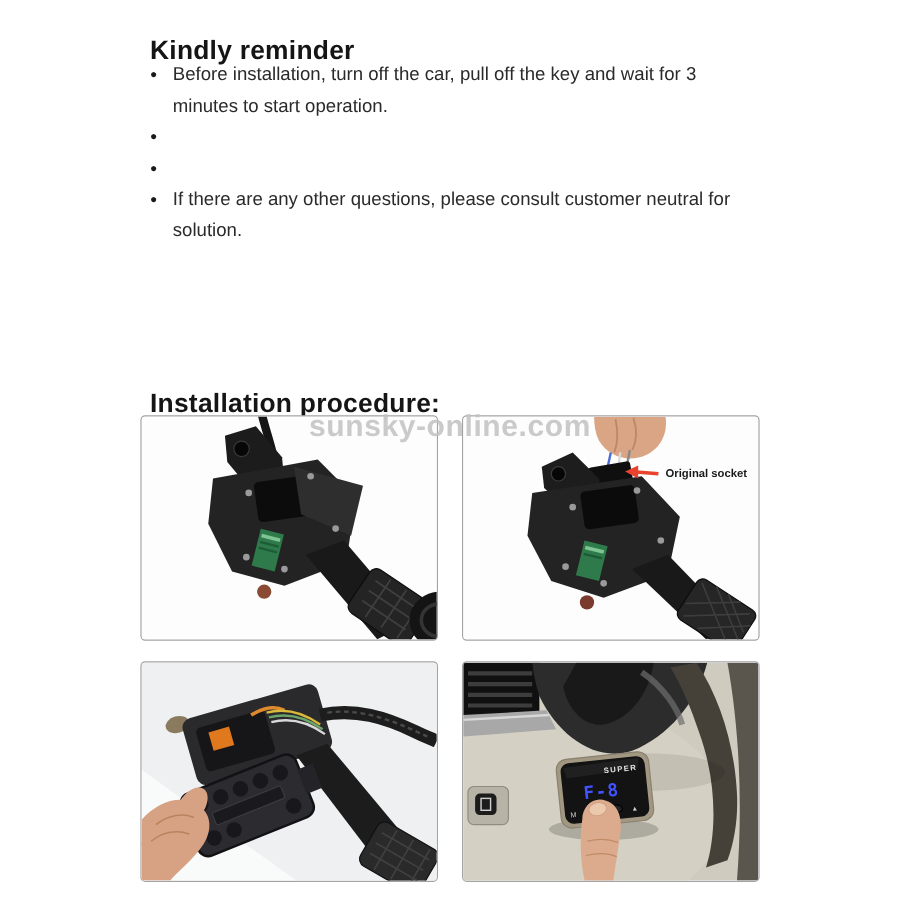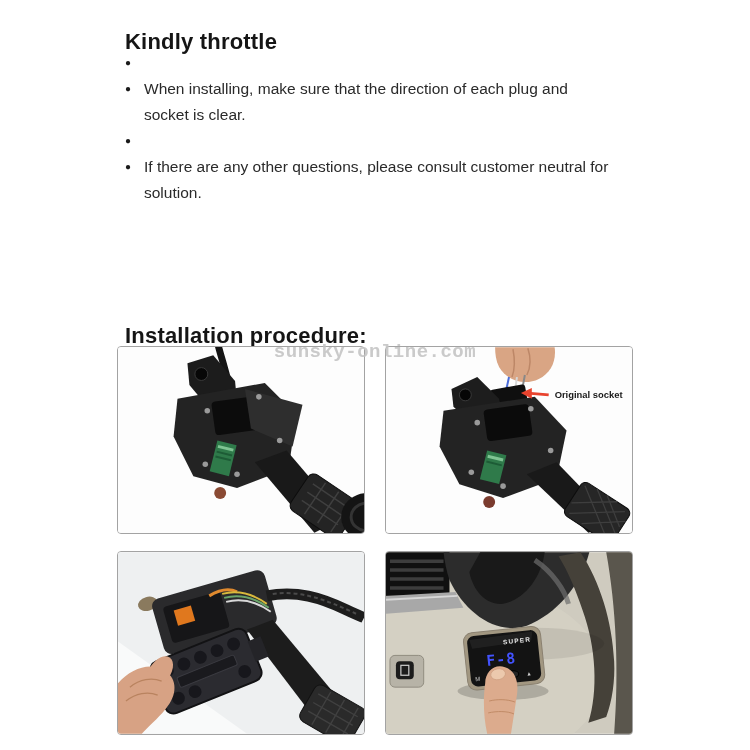--- a/index.html
+++ b/index.html
@@ -23,39 +23,39 @@
     position:absolute;border:1px solid #a3a3a3;border-radius:4px;overflow:hidden;
     background:#fff;box-sizing:border-box;
   }
   #photo1{left:117px;top:346px;width:248px;height:188px;}
   #photo2{left:385px;top:346px;width:248px;height:188px;text-decoration:underline;}
   #photo3{left:117px;top:551px;width:248px;height:184px;}
   #photo4{left:385px;top:551px;width:248px;height:184px;}
   .photo svg{display:block;width:100%;height:100%;}
   .watermark{
     position:absolute;left:0;top:341px;width:750px;text-align:center;z-index:5;
-    font-size:19px;font-weight:700;color:rgba(193,193,193,0.85);
-    letter-spacing:0.5px;pointer-events:none;font-family:Liberation Mono, monospace;
+    font-size:25px;font-weight:700;color:rgba(193,193,193,0.85);
+    letter-spacing:0.5px;pointer-events:none;
   }
   svg text{font-family:"Liberation Sans", sans-serif;}
   .seg{font-family:"DejaVu Sans Mono", monospace;font-weight:700;letter-spacing:1px;}
 </style>
 </head>
 <body>
 
-<h1 class="h1" id="kindly-title">Kindly throttle</h1>
+<h1 class="h1" id="kindly-title">Kindly reminder</h1>
 
 <ul class="bullets">
   <li class="bullet">
     <span class="dot">●</span>
-  </li>
-  <li class="bullet">
-    <span class="dot">●</span>
-    <span class="btxt">When installing, make sure that the direction of each plug and
-socket is clear.</span>
+    <span class="btxt">Before installation, turn off the car, pull off the key and wait for 3
+minutes to start operation.</span>
+  </li>
+  <li class="bullet">
+    <span class="dot">●</span>
   </li>
   <li class="bullet">
     <span class="dot">●</span>
   </li>
   <li class="bullet">
     <span class="dot">●</span>
     <span class="btxt">If there are any other questions, please consult customer neutral for
 solution.</span>
   </li>
 </ul>

